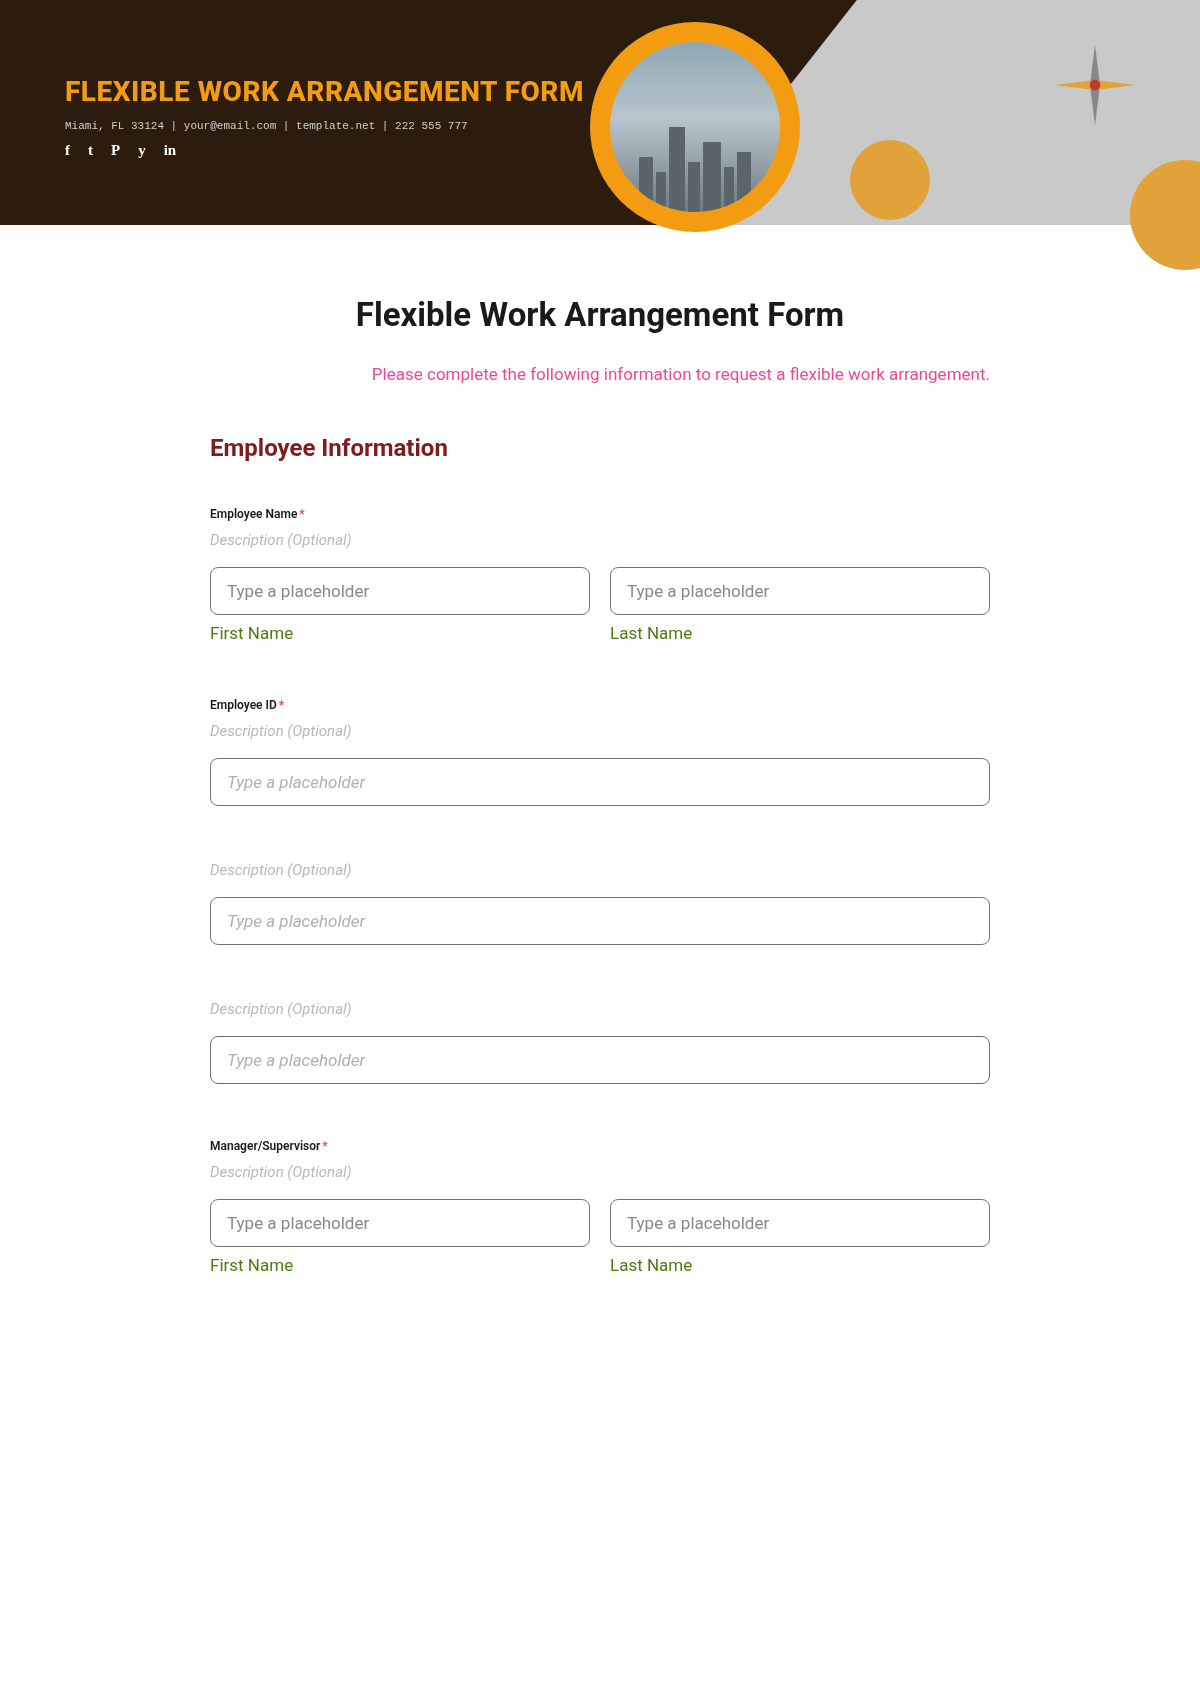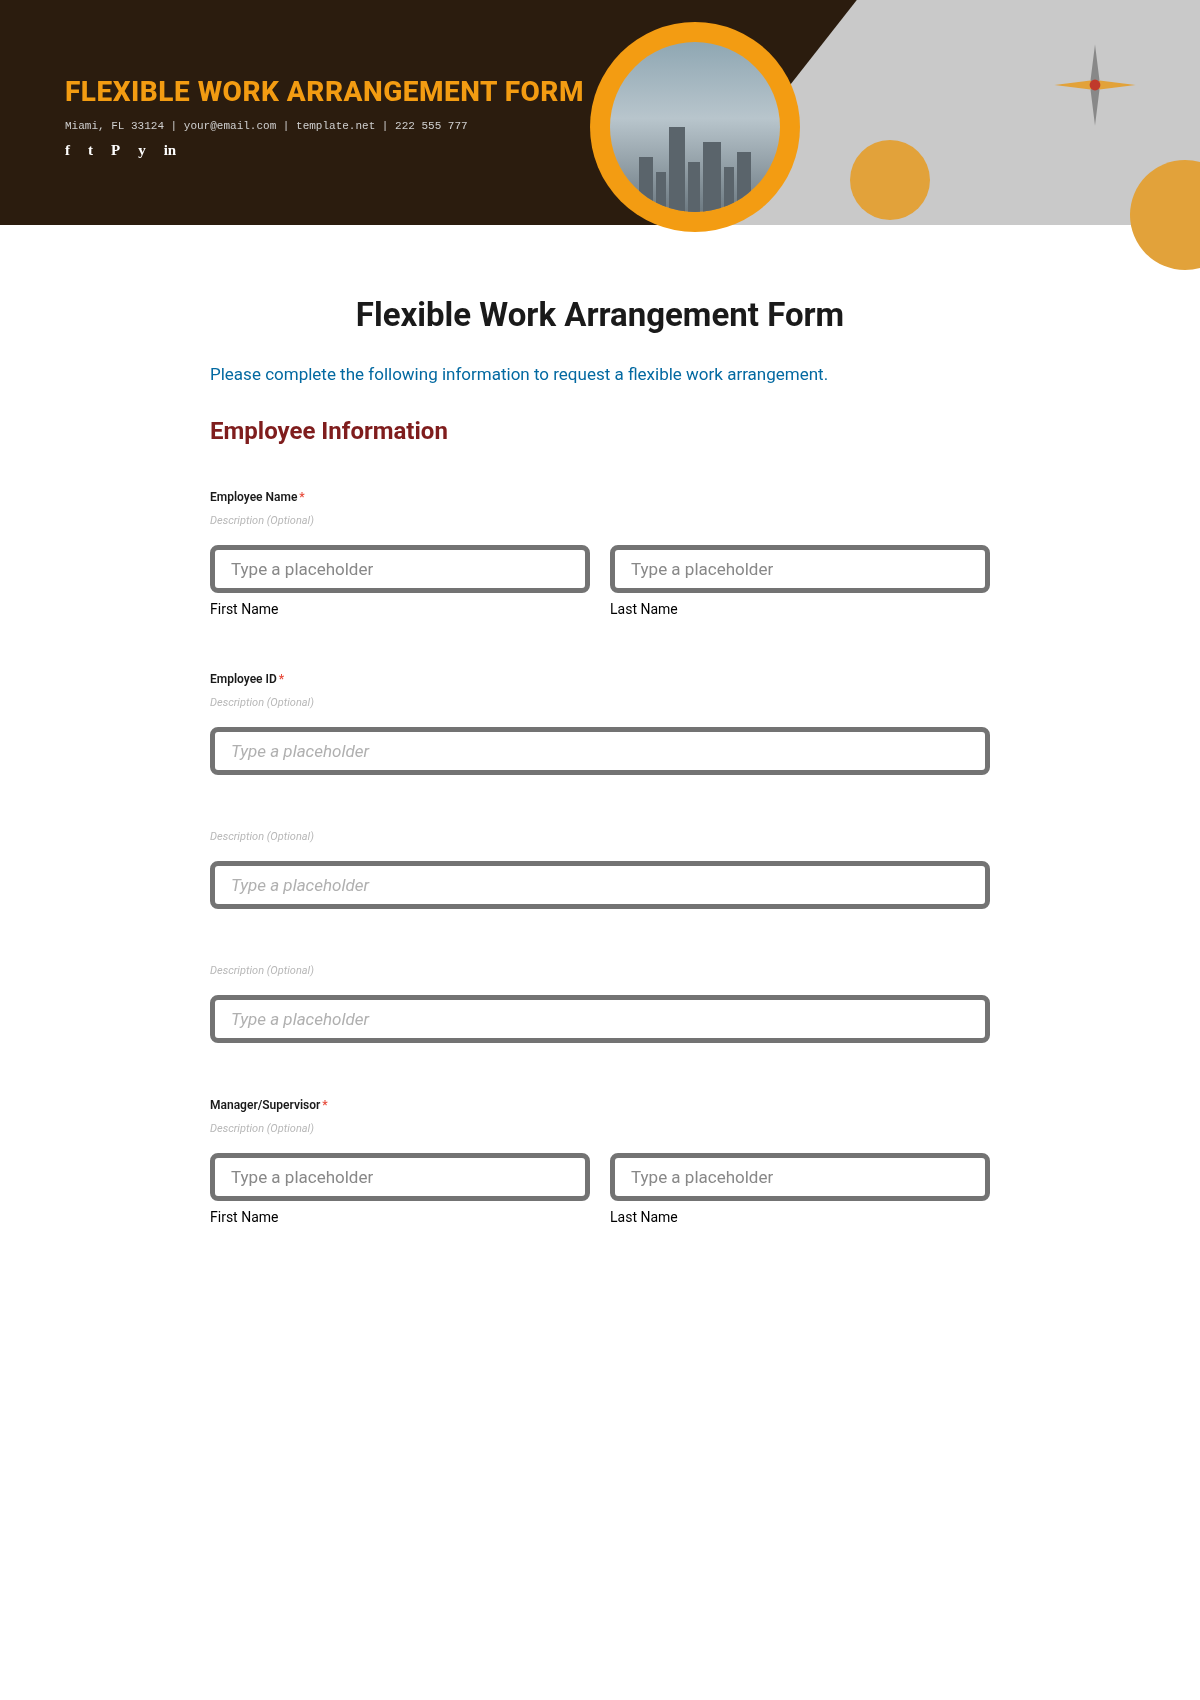--- a/index.html
+++ b/index.html
@@ -108,65 +108,65 @@
     padding: 0 20px 60px;
   }
   .page-title {
     text-align: center;
     font-size: 33px;
     font-weight: 700;
     color: #1a1a1a;
     margin-bottom: 30px;
   }
   .page-intro {
-    text-align: left;
+    text-align: right;
     font-size: 17px;
-    color: #0369a1;
-    margin-bottom: 33px;
+    color: #ec4899;
+    margin-bottom: 50px;
   }
   .section-title {
     font-size: 24px;
     font-weight: 700;
     color: #7f1d1d;
     margin-bottom: 45px;
   }
   .field-block { margin-bottom: 55px; }
   .field-label {
     font-size: 12px;
     font-weight: 600;
     color: #1a1a1a;
   }
   .req { color: #e74c3c; margin-left: 2px; }
   .field-desc {
     color: #b8b8b8;
     font-style: italic;
-    font-size: 11px;
+    font-size: 15px;
     margin-top: 10px;
     margin-bottom: 18px;
   }
   .input {
     width: 100%;
     height: 48px;
-    border: 5px solid #737373;
+    border: 1px solid #737373;
     border-radius: 8px;
     padding: 0 16px;
     font-size: 17px;
     font-family: inherit;
     color: #333;
   }
   .input::placeholder { color: #888; }
   .input.italic-ph::placeholder { font-style: italic; color: #b0b0b0; }
   .two-col {
     display: flex;
     gap: 20px;
   }
   .two-col > div { flex: 1; }
   .sub-label {
-    font-size: 14px;
-    color: #000000;
+    font-size: 17px;
+    color: #4d7c0f;
     margin-top: 8px;
   }
 </style>
 </head>
 <body>
 
 <div class="header">
   <div class="header-gray"></div>
   <div class="orange-blob1"></div>
   <div class="orange-blob2"></div>

